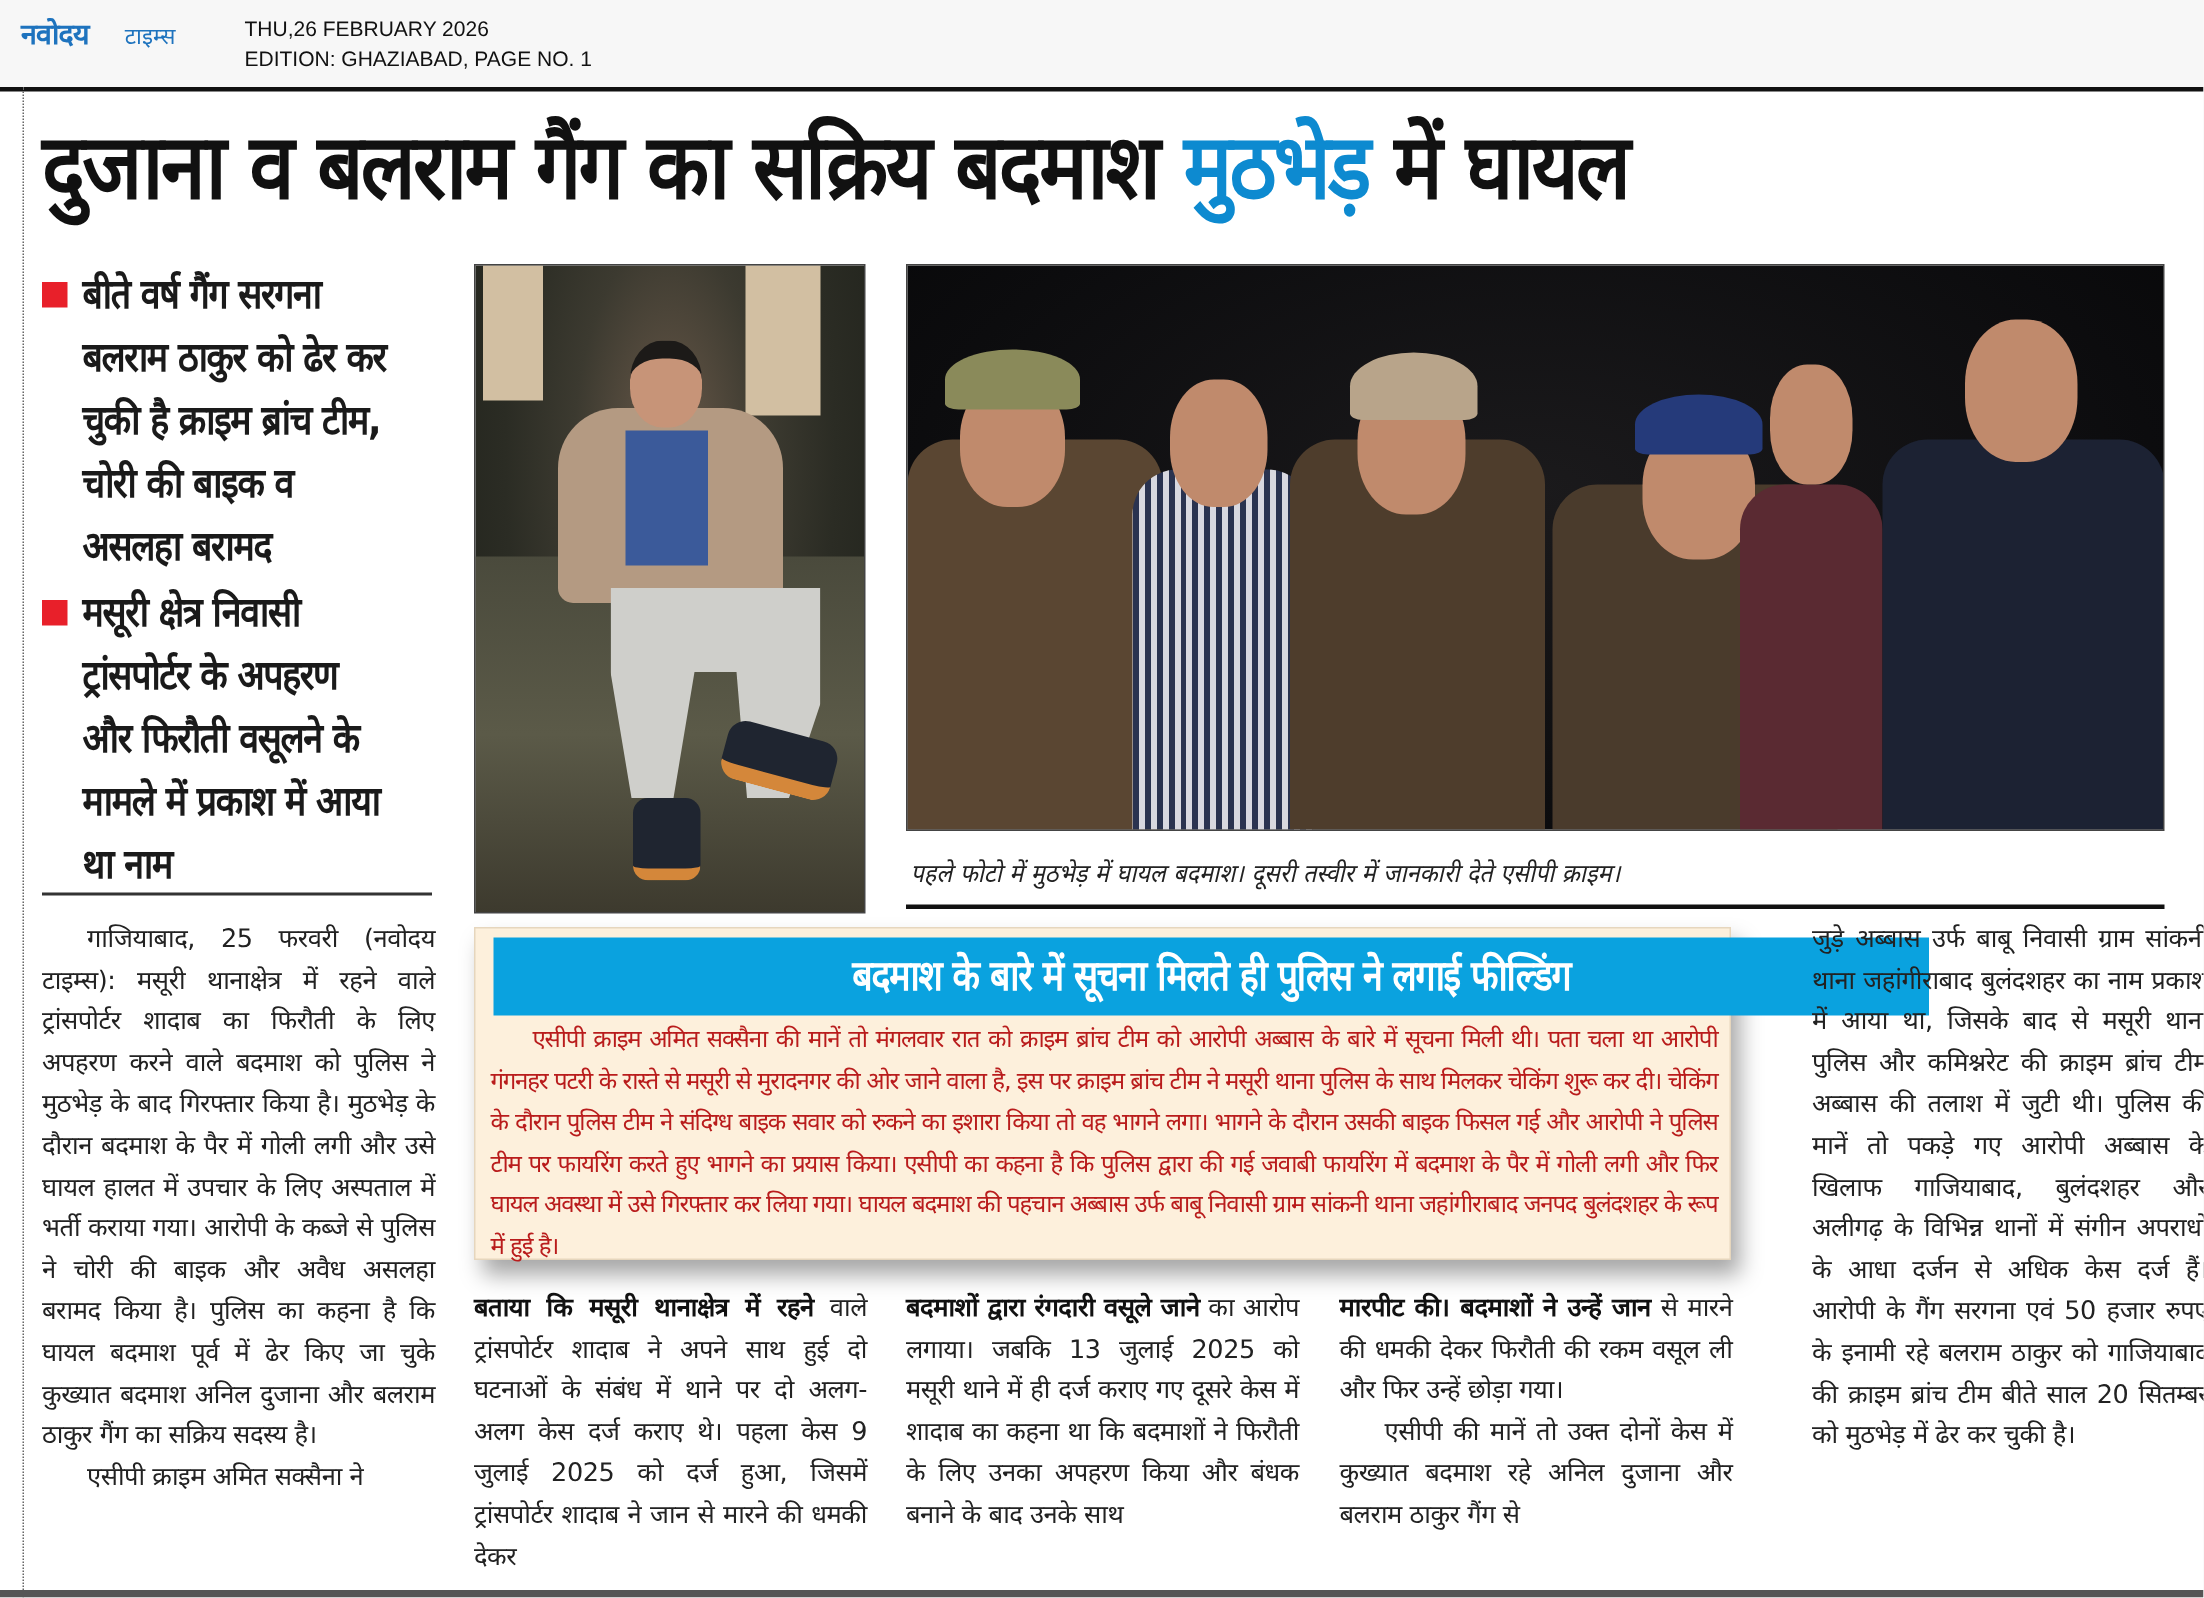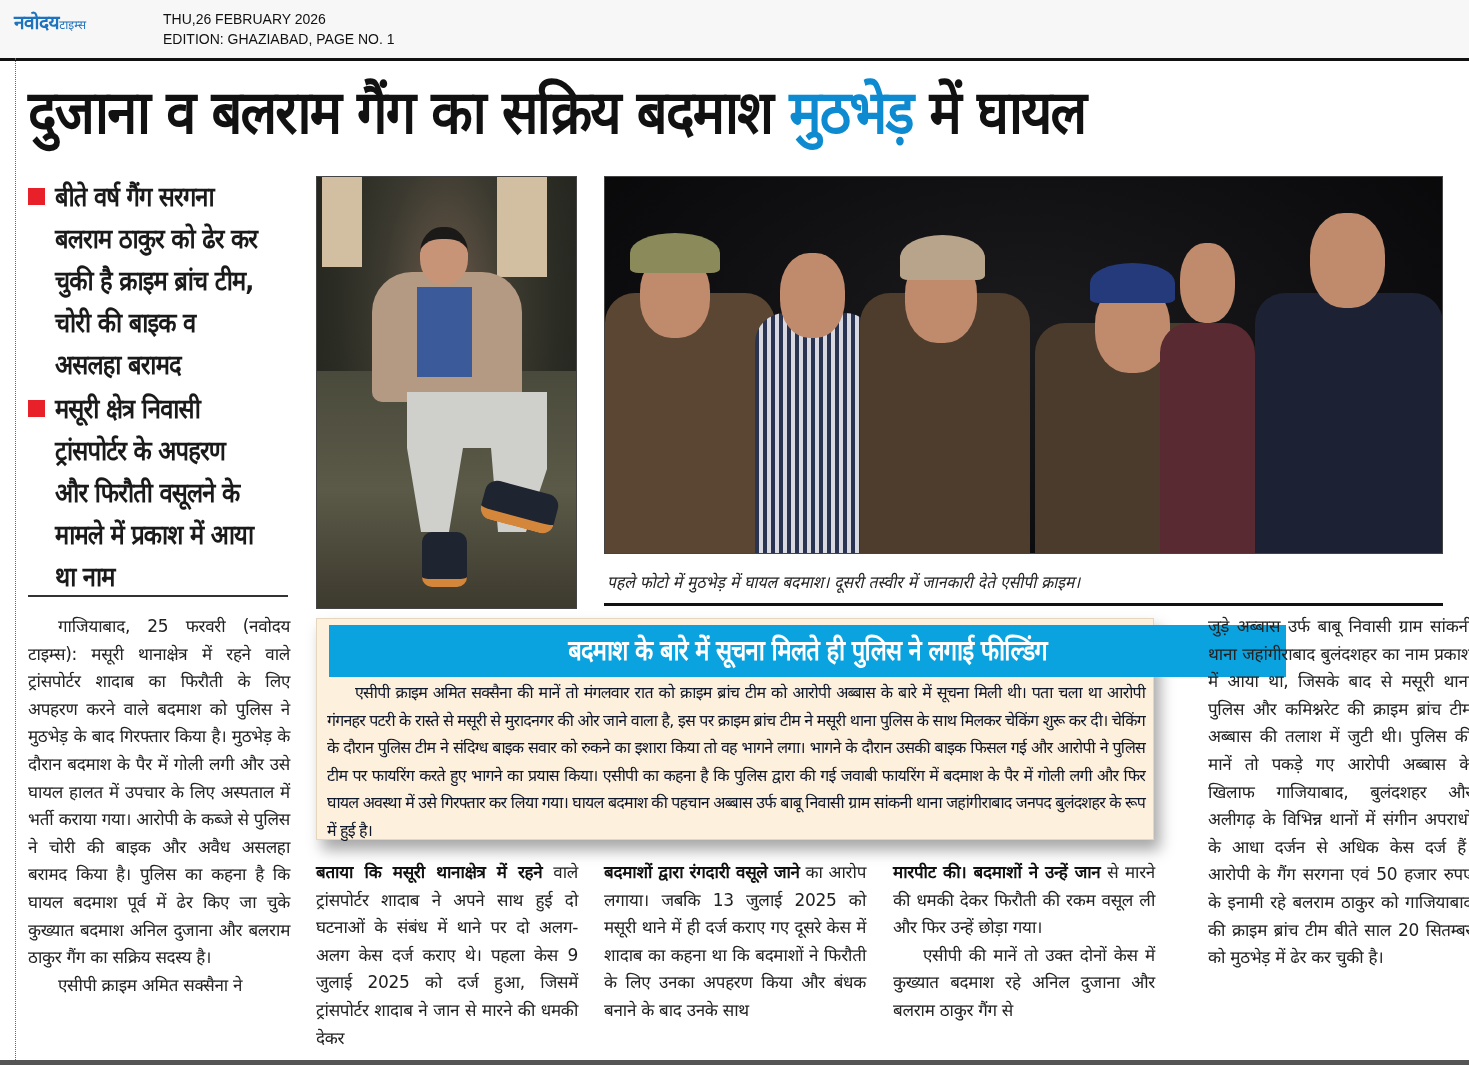--- a/index.html
+++ b/index.html
@@ -3,21 +3,21 @@
   <meta charset="utf-8">
   <style>
     * { box-sizing: border-box; margin: 0; padding: 0; }
     html, body { width: 1469px; height: 1065px; overflow: hidden; background: #f7f7f7; }
     body { font-family: "DejaVu Sans", sans-serif; color: #1a1a1a; position: relative; }
 
     
     .topbar { position: absolute; left: 0; top: 0; width: 1469px; height: 58px; background: #f7f7f7; }
     .logo { position: absolute; left: 14px; top: 9px; font-family: "DejaVu Sans", sans-serif; white-space: nowrap; }
     .logo .main { color: #1e73be; font-weight: bold; font-size: 19px; letter-spacing: -0.5px; margin-top: 30px; }
-    .logo .sub { color: #1e73be; font-size: 12px; }
+    .logo .sub { color: #1e73be; font-size: 15px; padding-left: 24px; }
     .edition { position: absolute; left: 163px; top: 9px; font-family: "Liberation Sans", sans-serif; font-size: 14px; line-height: 20px; color: #111; }
 
     
     .page { position: absolute; left: 0; top: 58px; width: 1469px; height: 1007px; background: #ffffff; padding-left: 31px; }
     .page-border-top { position: absolute; left: 0; top: 0; width: 1469px; height: 3px; background: #111; }
     .left-dots { position: absolute; left: 15px; top: 0; width: 0; height: 1010px; border-left: 1px dotted #666; }
 
     .headline { position: absolute; left: 28px; top: 16px; font-family: "DejaVu Sans", sans-serif; font-weight: bold; font-size: 60px; line-height: 76px; color: #111; white-space: nowrap; letter-spacing: -2px; transform: scaleX(0.9); transform-origin: left top; }
     .headline .hl-accent { color: #0d8ad0; }
 
@@ -60,21 +60,21 @@
     .col-left { left: 28px; top: 555px; width: 262px; }
     .col-right { left: 1180px; top: 555px; width: 264px; margin-left: 28px; }
     .col-b1 { left: 316px; top: 801px; width: 262px; }
     .col-b2 { left: 604px; top: 801px; width: 262px; }
     .col-b3 { left: 893px; top: 801px; width: 262px; }
 
     
     .infobox { position: absolute; left: 316px; top: 560px; width: 838px; height: 222px; background: #fdf0dc; border: 1px solid #e6d6bd; box-shadow: 6px 10px 14px rgba(0,0,0,0.35); }
     .infobox-title { position: absolute; left: 12px; top: 6px; width: 957px; height: 52px; background: #0aa2df; color: #fff; font-family: "DejaVu Sans", sans-serif; font-weight: bold; font-size: 28px; line-height: 52px; text-align: center; white-space: nowrap; overflow: hidden; letter-spacing: -1px; }
     .infobox-title span { display: inline-block; transform: scaleX(0.85); }
-    .infobox-body { position: absolute; left: 10px; top: 60px; width: 818px; font-family: "DejaVu Sans", sans-serif; font-size: 16px; line-height: 27.6px; color: #0f172a; text-align: justify; letter-spacing: -0.8px; text-indent: 28px; }
+    .infobox-body { position: absolute; left: 10px; top: 60px; width: 818px; font-family: "DejaVu Sans", sans-serif; font-size: 16px; line-height: 27.6px; color: #b91c1c; text-align: justify; letter-spacing: -0.8px; text-indent: 28px; }
 
     .bottom-rule { position: absolute; left: 0; top: 1002px; width: 1469px; height: 5px; background: #555; }
   </style>
 </head>
 <body>
 
 <div class="topbar">
   <div class="logo">
     <span class="main">नवोदय</span><span class="sub">टाइम्स</span>
   </div>

